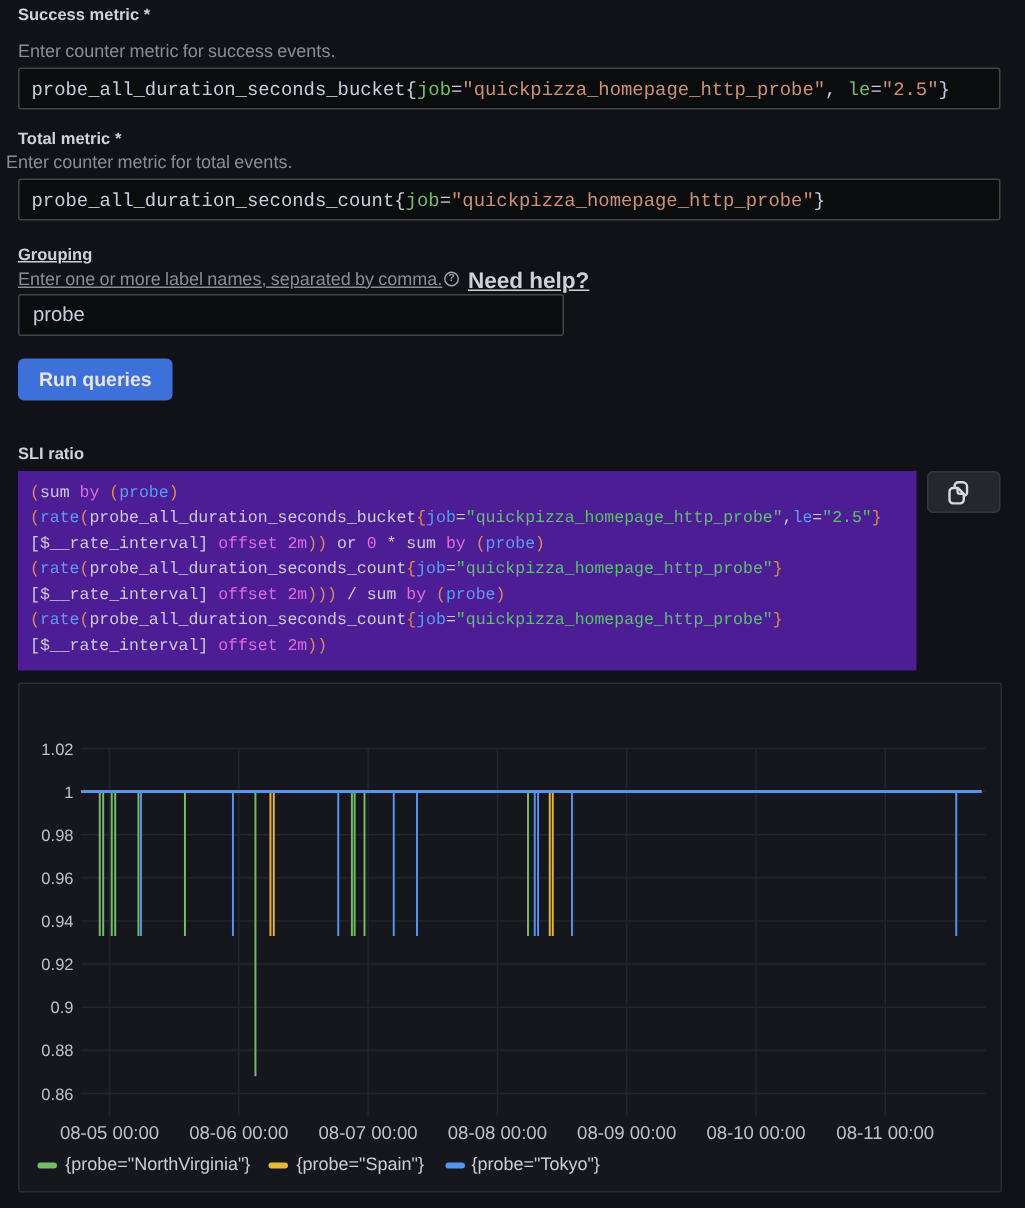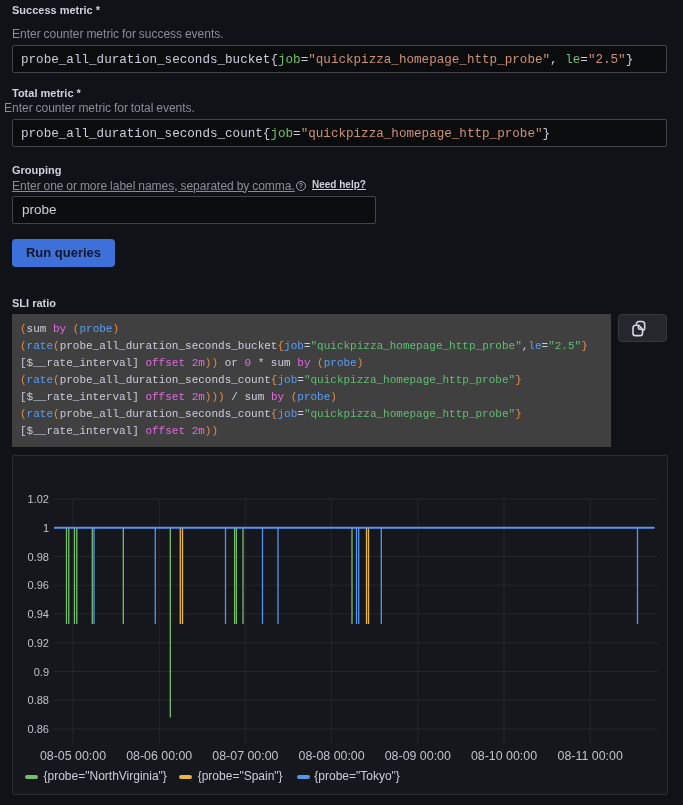--- a/index.html
+++ b/index.html
@@ -22,30 +22,30 @@
 <body>
 
 <div class="abs label" style="left:12px; top:4px;">Success metric *</div>
 <div class="abs desc" style="left:12px; top:26.5px;">Enter counter metric for success events.</div>
 <div class="abs input inline-code" style="left:12px; top:45px; width:655px;">probe_all_duration_seconds_bucket{<span class="grn">job</span>=<span class="sal">"quickpizza_homepage_http_probe"</span>, <span class="grn">le</span>=<span class="sal">"2.5"</span>}</div>
 
 <div class="abs label" style="left:12px; top:87px;">Total metric *</div>
 <div class="abs desc" style="left:4px; top:101px;">Enter counter metric for total events.</div>
 <div class="abs input inline-code" style="left:12px; top:119px; width:655px;">probe_all_duration_seconds_count{<span class="grn">job</span>=<span class="sal">"quickpizza_homepage_http_probe"</span>}</div>
 
-<div class="abs label" style="left:12px; top:164px;">Grouping</div>
+<div class="abs label" style="left:12px; top:164px;text-decoration:underline;">Grouping</div>
 <div class="abs desc" style="left:12px; top:178.5px;text-decoration:underline;">Enter one or more label names, separated by comma.</div>
 <div class="abs" style="left:296px; top:180.5px; width:10px; height:10px; border:1px solid #9fa0aa; border-radius:50%; color:#9fa0aa; font-size:7px; font-weight:700; text-align:center; line-height:8.5px;">?</div>
-<div class="abs" style="left:312px; top:179px; color:#cfd0da; font-size:10px; font-weight:700; text-decoration:underline;">Need help?</div>
+<div class="abs" style="left:312px; top:179px; color:#cfd0da; font-size:15px; font-weight:700; text-decoration:underline;">Need help?</div>
 <div class="abs input" style="left:12px; top:196px; width:364px; color:#ccccdc; font-size:13.5px; line-height:26px; padding-left:9px;">probe</div>
 
-<div class="abs" style="left:12px; top:239px; width:103px; height:28px; background:#3d71d9; border-radius:4px; color:#0f172a; font-size:13px; font-weight:700; text-align:center; line-height:28px;">Run queries</div>
+<div class="abs" style="left:12px; top:239px; width:103px; height:28px; background:#3d71d9; border-radius:4px; color:#e5e5e5; font-size:13px; font-weight:700; text-align:center; line-height:28px;">Run queries</div>
 
 <div class="abs label" style="left:12px; top:297px;text-align:center;">SLI ratio</div>
-<div class="abs mono" style="left:12px; top:314px; width:599px; height:133px; background:#404040; font-size:11px; line-height:17px; white-space:pre; padding:7px 0 0 8px; color:#ccccdc;"><span class="org">(</span>sum <span class="pnk">by</span> <span class="org">(</span><span class="blu">probe</span><span class="org">)</span>
+<div class="abs mono" style="left:12px; top:314px; width:599px; height:133px; background:#4c1d95; font-size:11px; line-height:17px; white-space:pre; padding:7px 0 0 8px; color:#ccccdc;"><span class="org">(</span>sum <span class="pnk">by</span> <span class="org">(</span><span class="blu">probe</span><span class="org">)</span>
 <span class="org">(</span><span class="blu">rate</span><span class="org">(</span>probe_all_duration_seconds_bucket<span class="org">{</span><span class="blu">job</span>=<span class="str">"quickpizza_homepage_http_probe"</span>,<span class="blu">le</span>=<span class="str">"2.5"</span><span class="org">}</span>
 [$__rate_interval] <span class="pnk">offset 2m</span><span class="org">))</span> or <span class="pnk">0</span> * sum <span class="pnk">by</span> <span class="org">(</span><span class="blu">probe</span><span class="org">)</span>
 <span class="org">(</span><span class="blu">rate</span><span class="org">(</span>probe_all_duration_seconds_count<span class="org">{</span><span class="blu">job</span>=<span class="str">"quickpizza_homepage_http_probe"</span><span class="org">}</span>
 [$__rate_interval] <span class="pnk">offset 2m</span><span class="org">)))</span> / sum <span class="pnk">by</span> <span class="org">(</span><span class="blu">probe</span><span class="org">)</span>
 <span class="org">(</span><span class="blu">rate</span><span class="org">(</span>probe_all_duration_seconds_count<span class="org">{</span><span class="blu">job</span>=<span class="str">"quickpizza_homepage_http_probe"</span><span class="org">}</span>
 [$__rate_interval] <span class="pnk">offset 2m</span><span class="org">))</span></div>
 
 <div class="abs" style="left:618px; top:314px; width:49px; height:28px; background:#26272d; border:1px solid #37383f; border-radius:4px;">
   <svg width="15" height="17" viewBox="0 0 15 17" style="position:absolute; left:13px; top:5px;">
     <path d="M4.4 4.6 V3.9 a2.4 2.4 0 0 1 2.4 -2.4 h3 a2.9 2.9 0 0 1 2.9 2.9 v3.9 a2.4 2.4 0 0 1 -2.4 2.4 h-0.6" fill="none" stroke="#d8d9e2" stroke-width="1.6"></path>

